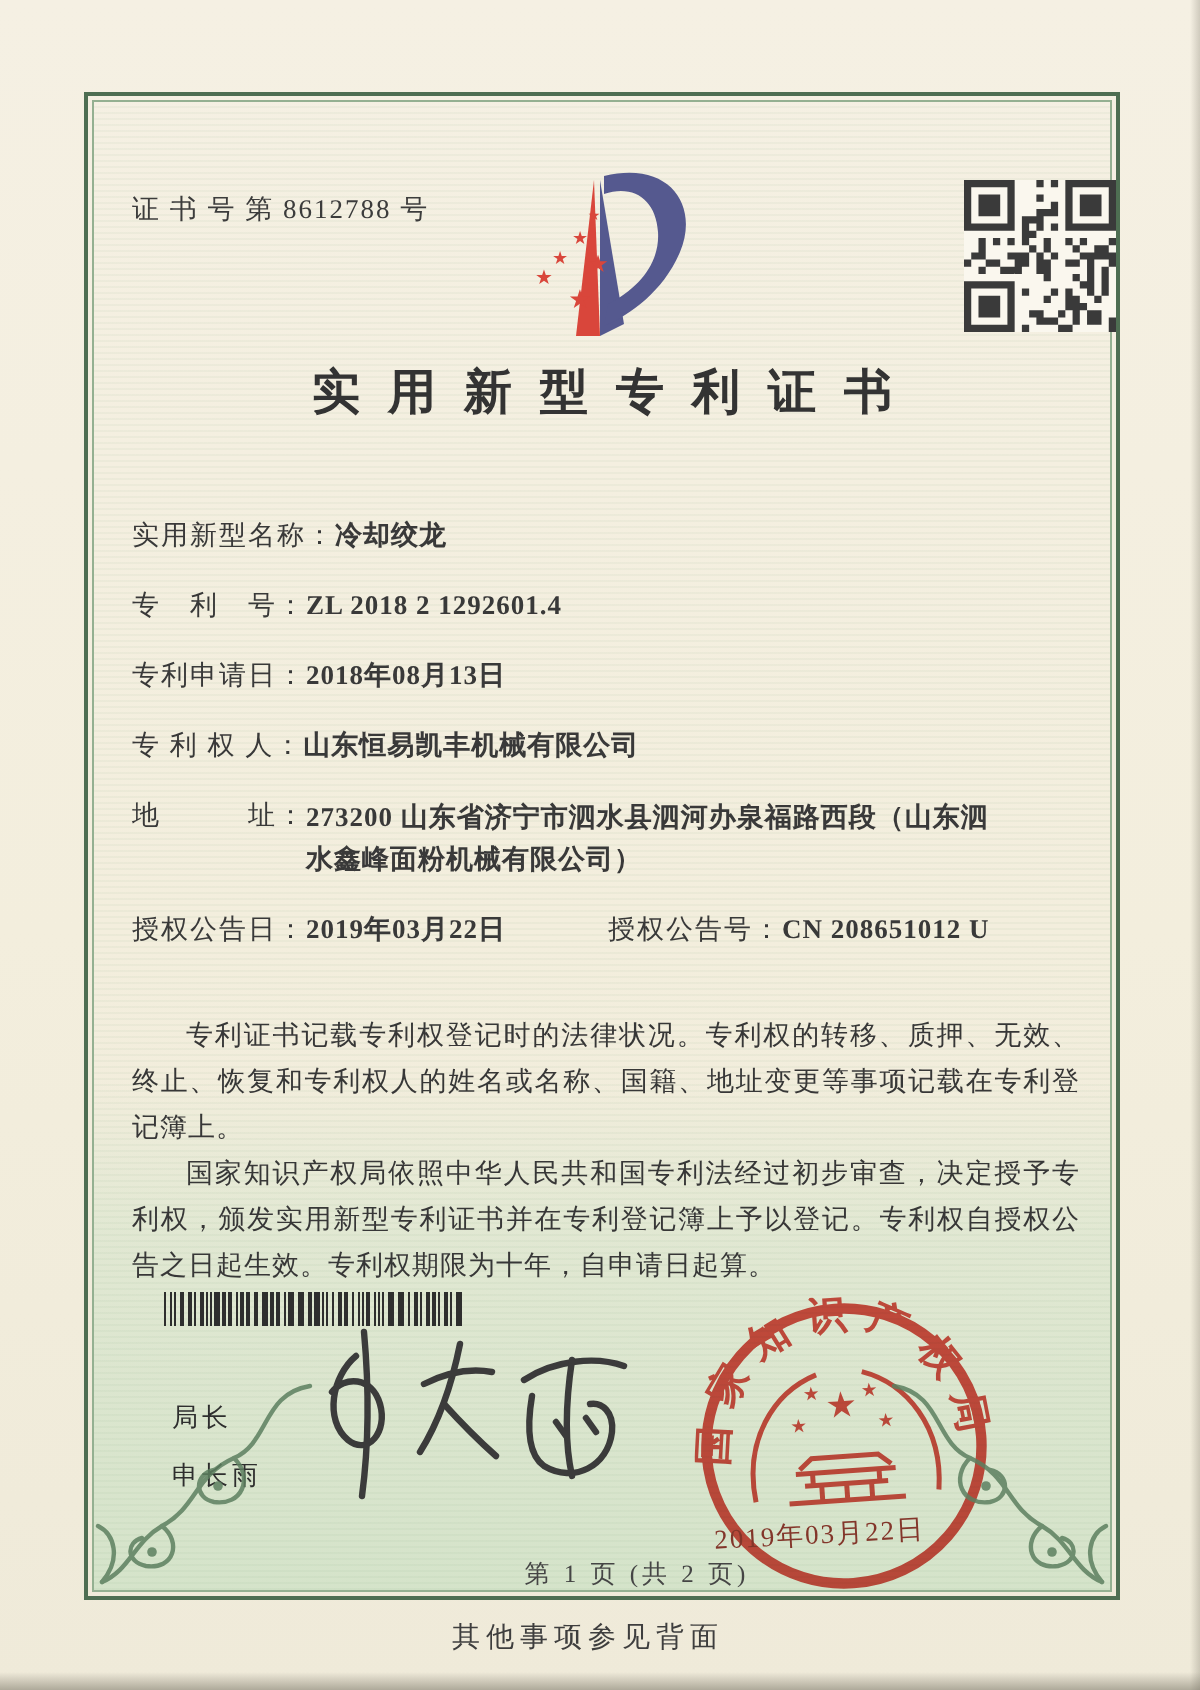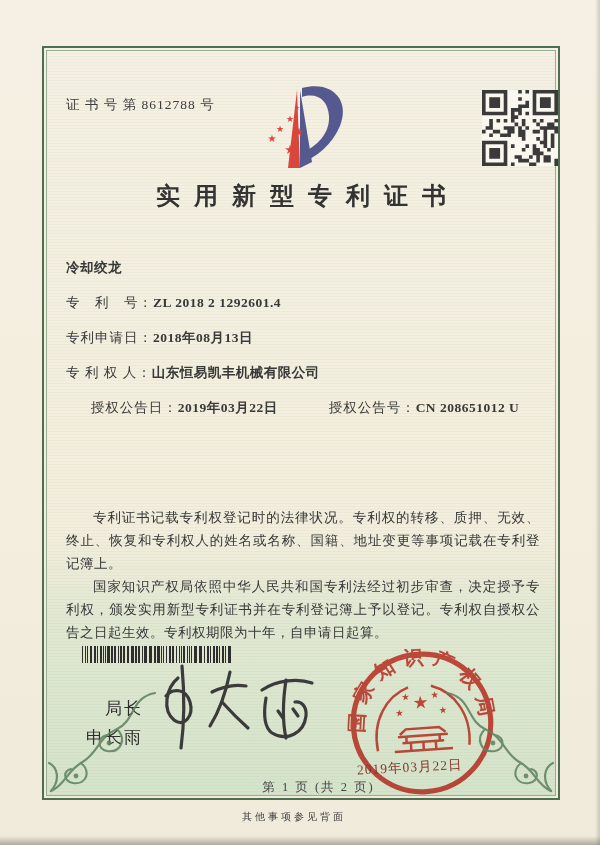--- a/index.html
+++ b/index.html
@@ -32,43 +32,43 @@
   .qr{position:absolute;left:438px;top:42px;background:#faf7ee;}
   .title{
     position:absolute;left:0;right:0;top:132px;text-align:center;
     font-size:24px;font-weight:600;color:#333;letter-spacing:14px;text-indent:14px;
   }
   .fields{position:absolute;left:22px;top:210px;width:478px;font-size:13.5px;color:#393939;}
   .field-row{display:flex;line-height:20px;margin-bottom:15px;}
   .field-label{white-space:pre;letter-spacing:1px;flex:0 0 auto;}
   .field-value{letter-spacing:.5px;font-weight:bold;}
   .addr-value{width:344px;line-height:21px;}
-  .grant-row{display:flex;margin-top:8px;line-height:20px;justify-content:center;}
+  .grant-row{display:flex;margin-top:8px;line-height:20px;}
   .pair1{display:flex;width:238px;}
   .pair2{display:flex;}
   .body-text{
     position:absolute;left:22px;top:458px;width:474px;
     font-size:13.5px;line-height:23px;color:#373737;text-align:justify;
   }
   .body-text p{margin:0;text-indent:2em;letter-spacing:.5px;}
   .barcode{position:absolute;left:38px;top:598px;}
-  .director{position:absolute;left:42px;top:646px;font-size:17px;color:#2e2e2e;line-height:29px;letter-spacing:2px;text-align:right;}
+  .director{position:absolute;left:42px;top:646px;font-size:13px;color:#2e2e2e;line-height:29px;letter-spacing:2px;}
   .director div{white-space:pre;}
   .signature{position:absolute;left:106px;top:610px;}
   .seal{position:absolute;left:303px;top:600px;width:150px;height:150px;transform:rotate(-4deg);mix-blend-mode:multiply;opacity:.94;}
   .seal-date{
     position:absolute;left:7px;top:110px;width:140px;
     font-size:13.5px;color:#973028;letter-spacing:1px;transform:rotate(1deg);
   }
   .page-info{position:absolute;left:0;right:0;top:731px;text-align:center;font-size:12.5px;color:#454545;letter-spacing:2px;margin-left:35px;}
   .flourish-l{position:absolute;left:3px;bottom:3px;}
   .flourish-r{position:absolute;right:3px;bottom:3px;transform:scaleX(-1);}
   .footer-note{
     position:absolute;left:0;right:12px;top:810px;text-align:center;
-    font-size:10px;color:#3e3e3e;letter-spacing:3px;
+    font-size:14px;color:#3e3e3e;letter-spacing:3px;
   }
   .scan-bottom{position:absolute;left:0;right:0;bottom:0;height:9px;
     background:linear-gradient(180deg,rgba(110,106,92,0) 0%,rgba(110,106,92,.5) 100%);}
   .scan-right{position:absolute;top:0;bottom:0;right:0;width:5px;
     background:linear-gradient(90deg,rgba(110,106,92,0),rgba(110,106,92,.28));}
 </style>
 </head>
 <body>
 
 <div class="paper">
@@ -95,33 +95,38 @@
     </svg>
 
     <svg class="qr" id="qr-modules" width="76" height="76" viewBox="0 0 76 76">
         <path d="M0.00 0.00h3.62v3.62h-3.62zM3.62 0.00h3.62v3.62h-3.62zM7.24 0.00h3.62v3.62h-3.62zM10.86 0.00h3.62v3.62h-3.62zM14.48 0.00h3.62v3.62h-3.62zM18.10 0.00h3.62v3.62h-3.62zM21.71 0.00h3.62v3.62h-3.62zM36.19 0.00h3.62v3.62h-3.62zM43.43 0.00h3.62v3.62h-3.62zM50.67 0.00h3.62v3.62h-3.62zM54.29 0.00h3.62v3.62h-3.62zM57.90 0.00h3.62v3.62h-3.62zM61.52 0.00h3.62v3.62h-3.62zM65.14 0.00h3.62v3.62h-3.62zM68.76 0.00h3.62v3.62h-3.62zM72.38 0.00h3.62v3.62h-3.62zM0.00 3.62h3.62v3.62h-3.62zM21.71 3.62h3.62v3.62h-3.62zM50.67 3.62h3.62v3.62h-3.62zM72.38 3.62h3.62v3.62h-3.62zM0.00 7.24h3.62v3.62h-3.62zM7.24 7.24h3.62v3.62h-3.62zM10.86 7.24h3.62v3.62h-3.62zM14.48 7.24h3.62v3.62h-3.62zM21.71 7.24h3.62v3.62h-3.62zM36.19 7.24h3.62v3.62h-3.62zM50.67 7.24h3.62v3.62h-3.62zM57.90 7.24h3.62v3.62h-3.62zM61.52 7.24h3.62v3.62h-3.62zM65.14 7.24h3.62v3.62h-3.62zM72.38 7.24h3.62v3.62h-3.62zM0.00 10.86h3.62v3.62h-3.62zM7.24 10.86h3.62v3.62h-3.62zM10.86 10.86h3.62v3.62h-3.62zM14.48 10.86h3.62v3.62h-3.62zM21.71 10.86h3.62v3.62h-3.62zM43.43 10.86h3.62v3.62h-3.62zM50.67 10.86h3.62v3.62h-3.62zM57.90 10.86h3.62v3.62h-3.62zM61.52 10.86h3.62v3.62h-3.62zM65.14 10.86h3.62v3.62h-3.62zM72.38 10.86h3.62v3.62h-3.62zM0.00 14.48h3.62v3.62h-3.62zM7.24 14.48h3.62v3.62h-3.62zM10.86 14.48h3.62v3.62h-3.62zM14.48 14.48h3.62v3.62h-3.62zM21.71 14.48h3.62v3.62h-3.62zM36.19 14.48h3.62v3.62h-3.62zM39.81 14.48h3.62v3.62h-3.62zM43.43 14.48h3.62v3.62h-3.62zM50.67 14.48h3.62v3.62h-3.62zM57.90 14.48h3.62v3.62h-3.62zM61.52 14.48h3.62v3.62h-3.62zM65.14 14.48h3.62v3.62h-3.62zM72.38 14.48h3.62v3.62h-3.62zM0.00 18.10h3.62v3.62h-3.62zM21.71 18.10h3.62v3.62h-3.62zM28.95 18.10h3.62v3.62h-3.62zM32.57 18.10h3.62v3.62h-3.62zM36.19 18.10h3.62v3.62h-3.62zM50.67 18.10h3.62v3.62h-3.62zM72.38 18.10h3.62v3.62h-3.62zM0.00 21.71h3.62v3.62h-3.62zM3.62 21.71h3.62v3.62h-3.62zM7.24 21.71h3.62v3.62h-3.62zM10.86 21.71h3.62v3.62h-3.62zM14.48 21.71h3.62v3.62h-3.62zM18.10 21.71h3.62v3.62h-3.62zM21.71 21.71h3.62v3.62h-3.62zM28.95 21.71h3.62v3.62h-3.62zM36.19 21.71h3.62v3.62h-3.62zM43.43 21.71h3.62v3.62h-3.62zM50.67 21.71h3.62v3.62h-3.62zM54.29 21.71h3.62v3.62h-3.62zM57.90 21.71h3.62v3.62h-3.62zM61.52 21.71h3.62v3.62h-3.62zM65.14 21.71h3.62v3.62h-3.62zM68.76 21.71h3.62v3.62h-3.62zM72.38 21.71h3.62v3.62h-3.62zM28.95 25.33h3.62v3.62h-3.62zM32.57 25.33h3.62v3.62h-3.62zM7.24 28.95h3.62v3.62h-3.62zM14.48 28.95h3.62v3.62h-3.62zM21.71 28.95h3.62v3.62h-3.62zM28.95 28.95h3.62v3.62h-3.62zM39.81 28.95h3.62v3.62h-3.62zM50.67 28.95h3.62v3.62h-3.62zM57.90 28.95h3.62v3.62h-3.62zM72.38 28.95h3.62v3.62h-3.62zM7.24 32.57h3.62v3.62h-3.62zM32.57 32.57h3.62v3.62h-3.62zM39.81 32.57h3.62v3.62h-3.62zM54.29 32.57h3.62v3.62h-3.62zM65.14 32.57h3.62v3.62h-3.62zM68.76 32.57h3.62v3.62h-3.62zM3.62 36.19h3.62v3.62h-3.62zM7.24 36.19h3.62v3.62h-3.62zM21.71 36.19h3.62v3.62h-3.62zM25.33 36.19h3.62v3.62h-3.62zM28.95 36.19h3.62v3.62h-3.62zM36.19 36.19h3.62v3.62h-3.62zM43.43 36.19h3.62v3.62h-3.62zM57.90 36.19h3.62v3.62h-3.62zM61.52 36.19h3.62v3.62h-3.62zM65.14 36.19h3.62v3.62h-3.62zM68.76 36.19h3.62v3.62h-3.62zM72.38 36.19h3.62v3.62h-3.62zM0.00 39.81h3.62v3.62h-3.62zM10.86 39.81h3.62v3.62h-3.62zM14.48 39.81h3.62v3.62h-3.62zM25.33 39.81h3.62v3.62h-3.62zM28.95 39.81h3.62v3.62h-3.62zM36.19 39.81h3.62v3.62h-3.62zM39.81 39.81h3.62v3.62h-3.62zM50.67 39.81h3.62v3.62h-3.62zM54.29 39.81h3.62v3.62h-3.62zM61.52 39.81h3.62v3.62h-3.62zM72.38 39.81h3.62v3.62h-3.62zM7.24 43.43h3.62v3.62h-3.62zM18.10 43.43h3.62v3.62h-3.62zM21.71 43.43h3.62v3.62h-3.62zM25.33 43.43h3.62v3.62h-3.62zM36.19 43.43h3.62v3.62h-3.62zM39.81 43.43h3.62v3.62h-3.62zM61.52 43.43h3.62v3.62h-3.62zM68.76 43.43h3.62v3.62h-3.62zM39.81 47.05h3.62v3.62h-3.62zM54.29 47.05h3.62v3.62h-3.62zM61.52 47.05h3.62v3.62h-3.62zM68.76 47.05h3.62v3.62h-3.62zM0.00 50.67h3.62v3.62h-3.62zM3.62 50.67h3.62v3.62h-3.62zM7.24 50.67h3.62v3.62h-3.62zM10.86 50.67h3.62v3.62h-3.62zM14.48 50.67h3.62v3.62h-3.62zM18.10 50.67h3.62v3.62h-3.62zM21.71 50.67h3.62v3.62h-3.62zM57.90 50.67h3.62v3.62h-3.62zM61.52 50.67h3.62v3.62h-3.62zM68.76 50.67h3.62v3.62h-3.62zM0.00 54.29h3.62v3.62h-3.62zM21.71 54.29h3.62v3.62h-3.62zM28.95 54.29h3.62v3.62h-3.62zM43.43 54.29h3.62v3.62h-3.62zM50.67 54.29h3.62v3.62h-3.62zM61.52 54.29h3.62v3.62h-3.62zM68.76 54.29h3.62v3.62h-3.62zM0.00 57.90h3.62v3.62h-3.62zM7.24 57.90h3.62v3.62h-3.62zM10.86 57.90h3.62v3.62h-3.62zM14.48 57.90h3.62v3.62h-3.62zM21.71 57.90h3.62v3.62h-3.62zM39.81 57.90h3.62v3.62h-3.62zM50.67 57.90h3.62v3.62h-3.62zM54.29 57.90h3.62v3.62h-3.62zM65.14 57.90h3.62v3.62h-3.62zM0.00 61.52h3.62v3.62h-3.62zM7.24 61.52h3.62v3.62h-3.62zM10.86 61.52h3.62v3.62h-3.62zM14.48 61.52h3.62v3.62h-3.62zM21.71 61.52h3.62v3.62h-3.62zM50.67 61.52h3.62v3.62h-3.62zM54.29 61.52h3.62v3.62h-3.62zM57.90 61.52h3.62v3.62h-3.62zM0.00 65.14h3.62v3.62h-3.62zM7.24 65.14h3.62v3.62h-3.62zM10.86 65.14h3.62v3.62h-3.62zM14.48 65.14h3.62v3.62h-3.62zM21.71 65.14h3.62v3.62h-3.62zM32.57 65.14h3.62v3.62h-3.62zM36.19 65.14h3.62v3.62h-3.62zM47.05 65.14h3.62v3.62h-3.62zM54.29 65.14h3.62v3.62h-3.62zM61.52 65.14h3.62v3.62h-3.62zM65.14 65.14h3.62v3.62h-3.62zM0.00 68.76h3.62v3.62h-3.62zM21.71 68.76h3.62v3.62h-3.62zM36.19 68.76h3.62v3.62h-3.62zM39.81 68.76h3.62v3.62h-3.62zM43.43 68.76h3.62v3.62h-3.62zM54.29 68.76h3.62v3.62h-3.62zM61.52 68.76h3.62v3.62h-3.62zM65.14 68.76h3.62v3.62h-3.62zM72.38 68.76h3.62v3.62h-3.62zM0.00 72.38h3.62v3.62h-3.62zM3.62 72.38h3.62v3.62h-3.62zM7.24 72.38h3.62v3.62h-3.62zM10.86 72.38h3.62v3.62h-3.62zM14.48 72.38h3.62v3.62h-3.62zM18.10 72.38h3.62v3.62h-3.62zM21.71 72.38h3.62v3.62h-3.62zM28.95 72.38h3.62v3.62h-3.62zM47.05 72.38h3.62v3.62h-3.62zM50.67 72.38h3.62v3.62h-3.62zM72.38 72.38h3.62v3.62h-3.62z" fill="#3a3a3a"></path>
       </svg>
 
     <div class="title">实用新型专利证书</div>
 
     <div class="fields">
       <div class="field-row">
+        <span class="field-label">实用新型名称：</span>
         <span class="field-value">冷却绞龙</span>
       </div>
       <div class="field-row">
         <span class="field-label">专　利　号：</span>
         <span class="field-value">ZL 2018 2 1292601.4</span>
       </div>
       <div class="field-row">
         <span class="field-label">专利申请日：</span>
         <span class="field-value">2018年08月13日</span>
       </div>
       <div class="field-row">
         <span class="field-label">专 利 权 人：</span>
         <span class="field-value">山东恒易凯丰机械有限公司</span>
+      </div>
+      <div class="field-row">
+        <span class="field-label">地　　　址：</span>
+        <span class="field-value addr-value">273200 山东省济宁市泗水县泗河办泉福路西段（山东泗水鑫峰面粉机械有限公司）</span>
       </div>
       <div class="grant-row">
         <span class="pair1">
           <span class="field-label">授权公告日：</span>
           <span class="field-value">2019年03月22日</span>
         </span>
         <span class="pair2">
           <span class="field-label">授权公告号：</span>
           <span class="field-value">CN 208651012 U</span>
         </span>

